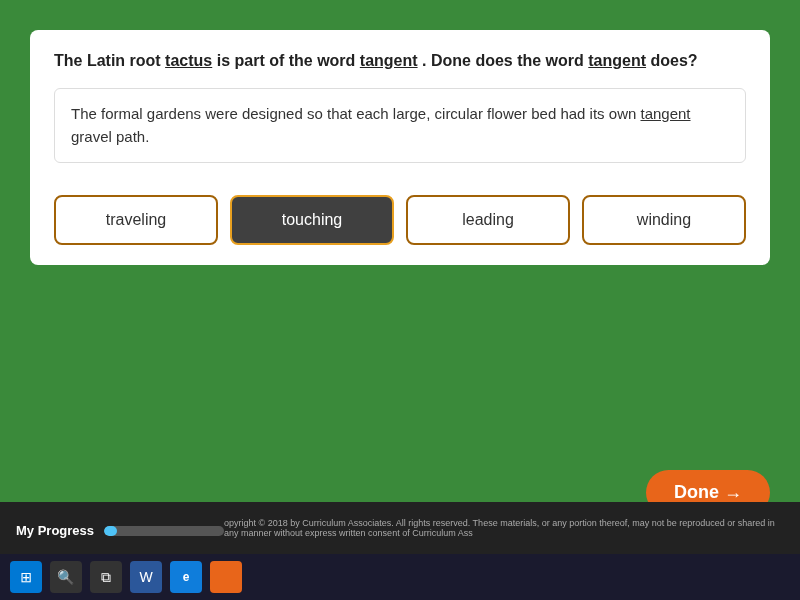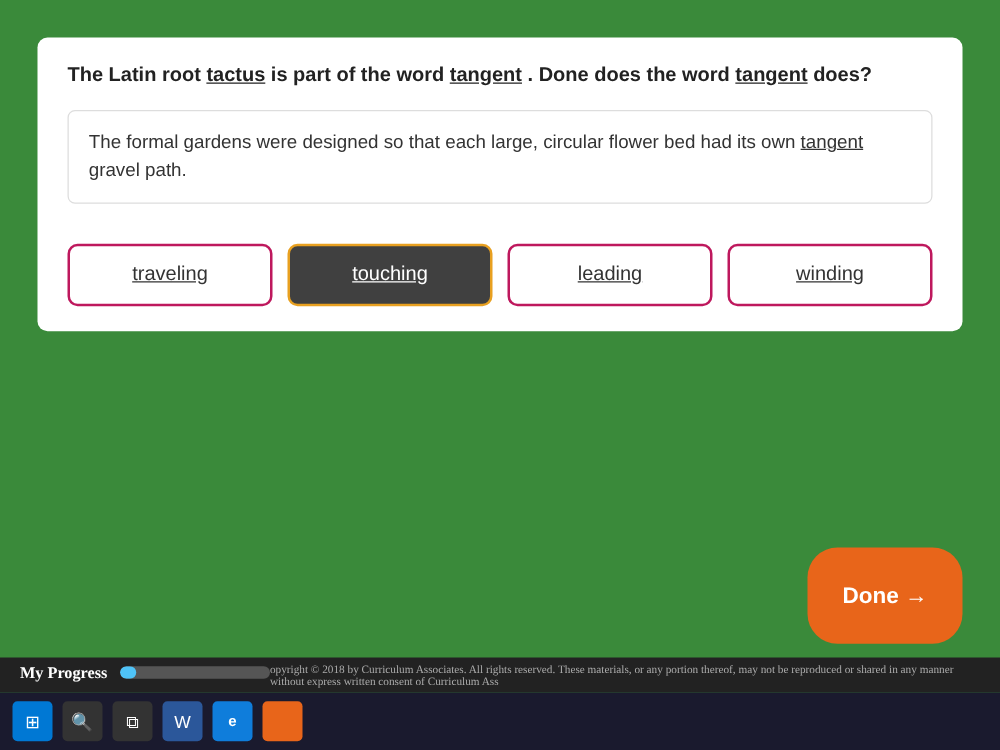--- a/index.html
+++ b/index.html
@@ -54,45 +54,44 @@
       display: flex;
       gap: 12px;
       flex-wrap: wrap;
     }
 
     .option-btn {
       flex: 1;
       min-width: 130px;
       padding: 14px 10px;
       border-radius: 8px;
-      border: 2px solid #be185d;
+      border: 2px solid #a16207;
       background: white;
       font-size: 16px;
       font-weight: 500;
       color: #333;
       cursor: pointer;
       text-align: center;
-      text-decoration: underline;
     }
 
     .option-btn.selected {
       background: #404040;
       border-color: #e8a020;
       color: white;
     }
 
     .done-btn {
       position: absolute;
       bottom: 85px;
       right: 30px;
       background: #e8651a;
       color: white;
       border: none;
       border-radius: 24px;
-      padding: 28px 28px;
+      padding: 12px 28px;
       font-size: 18px;
       font-weight: bold;
       cursor: pointer;
       display: flex;
       align-items: center;
       gap: 8px;
     }
 
     .progress-bar-area {
       position: absolute;
@@ -174,25 +173,24 @@
     .taskbar-icon.word { background: #2b579a; }
     .taskbar-icon.edge { background: #0f7ddb; }
     .taskbar-icon.orange { background: #e8651a; }
 
     .copyright-bar {
       position: absolute;
       bottom: 46px;
       left: 0;
       right: 0;
       background: #222;
-      padding: 4px 16px;
-      display: flex;
-      align-items: flex-start;
+      padding: 16px 16px;
+      display: flex;
+      align-items: flex-end;
       justify-content: space-between;
-      font-family: Liberation Serif, serif;
     }
 
     .copyright-text {
       color: #aaa;
       font-size: 9px;
     }
   </style>
 </head>
 <body>
 

